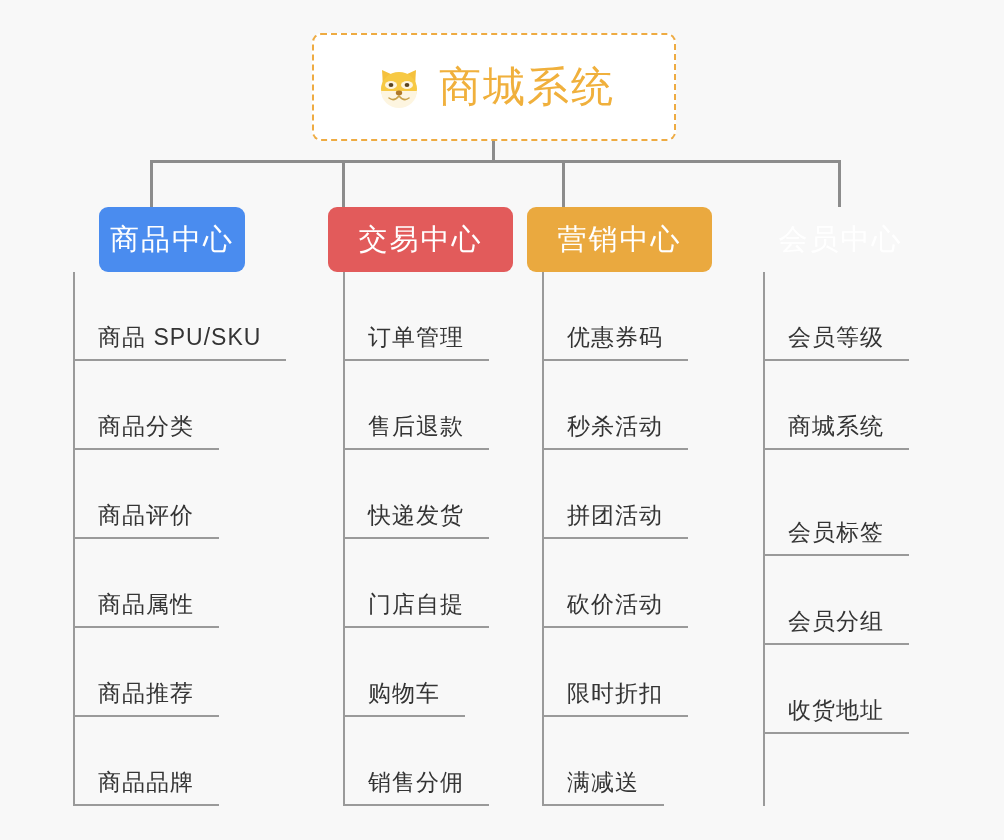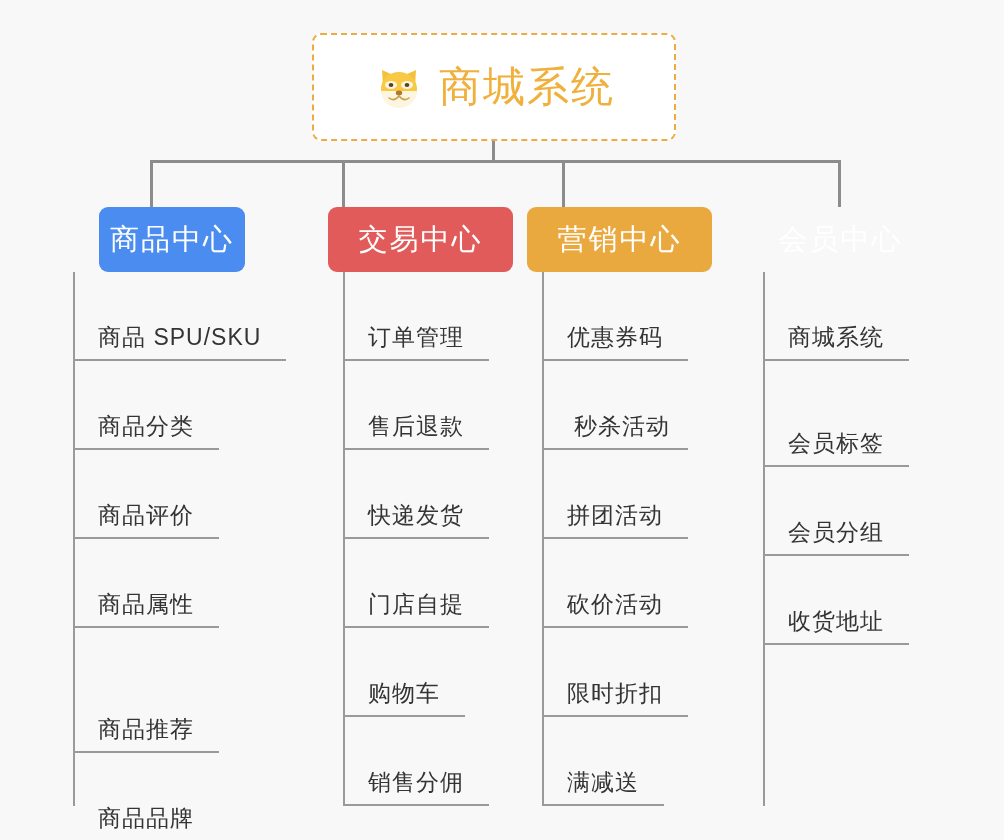--- a/index.html
+++ b/index.html
@@ -176,21 +176,21 @@
           </li>
           <li class="leaf" style="border-bottom-color: rgb(154, 154, 154); width: 146px;">
             <span class="leaf-label">商品分类</span>
           </li>
           <li class="leaf" style="border-bottom-color: rgb(154, 154, 154); width: 146px;">
             <span class="leaf-label">商品评价</span>
           </li>
           <li class="leaf" style="border-bottom-color: rgb(154, 154, 154); width: 146px;">
             <span class="leaf-label">商品属性</span>
           </li>
-          <li class="leaf" style="border-bottom-color: rgb(154, 154, 154); width: 146px; margin-top: 36px;">
+          <li class="leaf" style="border-bottom-color: rgb(154, 154, 154); width: 146px;">
             <span class="leaf-label">商品推荐</span>
           </li>
           <li class="leaf" style="border-bottom-color: rgb(154, 154, 154); width: 146px;">
             <span class="leaf-label">商品品牌</span>
           </li>
         </ul>
       </div>
       <div class="branch" style="left: 328px; width: 185px;">
         <div class="branch-header" style="background: rgb(226, 91, 91);">
           <span>交易中心</span>
@@ -219,21 +219,21 @@
       </div>
       <div class="branch" style="left: 527px; width: 185px;">
         <div class="branch-header" style="background: rgb(234, 169, 63);">
           <span>营销中心</span>
         </div>
         <div class="branch-spine" style="background: rgb(154, 154, 154); height: 534px;"></div>
         <ul class="leaf-list">
           <li class="leaf" style="border-bottom-color: rgb(154, 154, 154); width: 146px;">
             <span class="leaf-label">优惠券码</span>
           </li>
-          <li class="leaf" style="border-bottom-color: rgb(154, 154, 154); width: 146px; justify-content: flex-end;">
+          <li class="leaf" style="border-bottom-color: rgb(154, 154, 154); width: 146px;">
             <span class="leaf-label">秒杀活动</span>
           </li>
           <li class="leaf" style="border-bottom-color: rgb(154, 154, 154); width: 146px;">
             <span class="leaf-label">拼团活动</span>
           </li>
           <li class="leaf" style="border-bottom-color: rgb(154, 154, 154); width: 146px;">
             <span class="leaf-label">砍价活动</span>
           </li>
           <li class="leaf" style="border-bottom-color: rgb(154, 154, 154); width: 146px;">
             <span class="leaf-label">限时折扣</span>
@@ -243,20 +243,23 @@
           </li>
         </ul>
       </div>
       <div class="branch" style="left: 748px; width: 185px;">
         <div class="branch-header">
           <span>会员中心</span>
         </div>
         <div class="branch-spine" style="background: rgb(154, 154, 154); height: 534px;"></div>
         <ul class="leaf-list">
           <li class="leaf" style="border-bottom-color: rgb(154, 154, 154); width: 146px;">
+            <span class="leaf-label">会员等级</span>
+          </li>
+          <li class="leaf" style="border-bottom-color: rgb(154, 154, 154); width: 146px;">
             <span class="leaf-label">商城系统</span>
           </li>
           <li class="leaf" style="border-bottom-color: rgb(154, 154, 154); width: 146px; margin-top: 17px;">
             <span class="leaf-label">会员标签</span>
           </li>
           <li class="leaf" style="border-bottom-color: rgb(154, 154, 154); width: 146px;">
             <span class="leaf-label">会员分组</span>
           </li>
           <li class="leaf" style="border-bottom-color: rgb(154, 154, 154); width: 146px;">
             <span class="leaf-label">收货地址</span>

